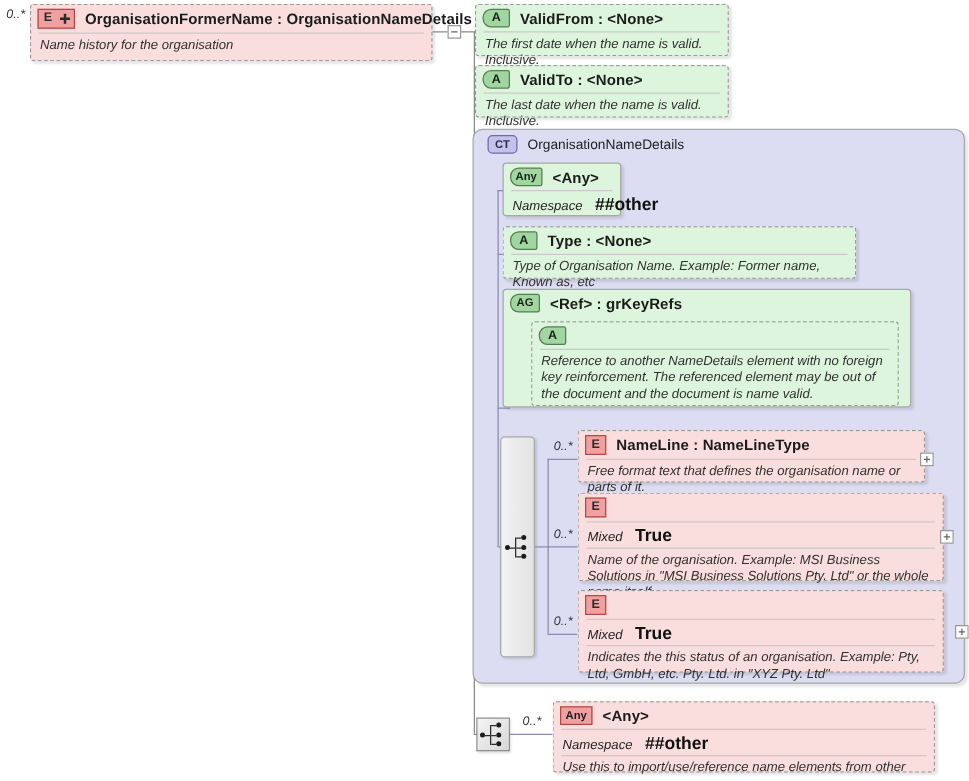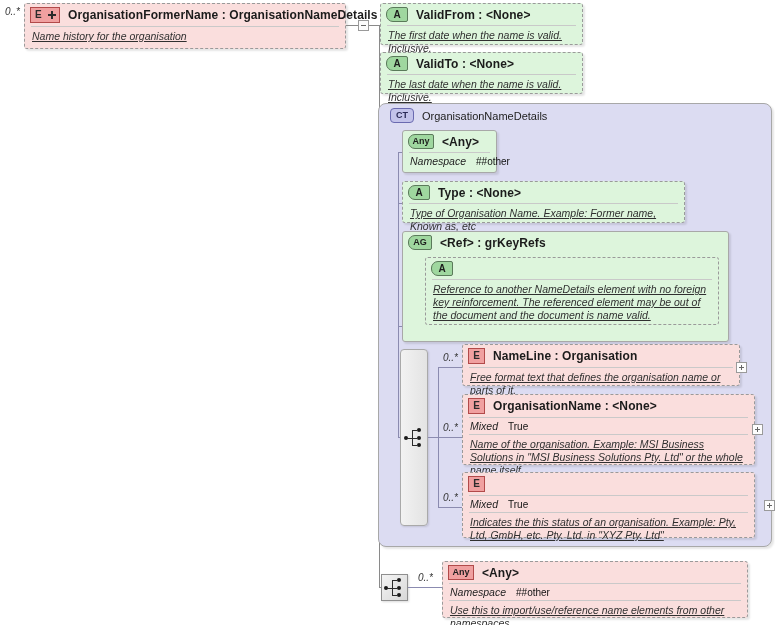--- a/index.html
+++ b/index.html
@@ -30,28 +30,28 @@
     padding:3px 6px 3px 5px;
     white-space:nowrap;
   }
   .hdr .title{
     font-weight:bold;font-size:12px;color:#1b1b1b;
     letter-spacing:.1px;
   }
   .sep{height:1px;background:#c9c9c9;margin:0 6px;}
   .desc{
     font-style:italic;font-size:10.5px;color:#303030;
-    padding:3px 7px 4px 7px;line-height:13px;text-decoration:underline;
+    padding:3px 7px 4px 7px;line-height:13px;
   }
   .proprow{
     display:flex;align-items:baseline;gap:10px;
     padding:2px 7px 2px 7px;font-size:10.5px;
   }
   .proprow .pk{font-style:italic;color:#222;}
-  .proprow .pv{font-weight:normal;font-size:10px;color:#111;}
+  .proprow .pv{font-weight:bold;font-size:14px;color:#111;}
 
   
   .badge{
     display:inline-flex;align-items:center;justify-content:center;
     box-sizing:border-box;margin-right:8px;flex:0 0 auto;
     font-weight:bold;line-height:1;
   }
   
   .b-eplus{
     width:30px;height:16px;border:1px solid #b24a4a;background:#f0a0a0;
@@ -207,21 +207,21 @@
   <div class="box green" style="left:402px;top:181px;width:283px;height:42px;">
     <div class="hdr">
       <span class="badge b-a">A</span>
       <span class="title">Type     : &lt;None&gt;</span>
     </div>
     <div class="sep"></div>
     <div class="desc">Type of Organisation Name. Example: Former name, Known as, etc</div>
   </div>
 
   <div class="ln lnh" style="left:398px;top:326px;width:10px;"></div>
-  <div class="box green solid" style="left:402px;top:231px;width:327px;height:111px;">
+  <div class="box green solid" style="left:402px;top:231px;width:327px;height:95px;">
     <div class="hdr">
       <span class="badge b-ag">AG</span>
       <span class="title">&lt;Ref&gt;     : grKeyRefs</span>
     </div>
     <div class="box green" style="left:22px;top:25px;width:294px;height:68px;box-shadow:none;">
       <div class="hdr">
         <span class="badge b-a">A</span>
       </div>
       <div class="sep"></div>
       <div class="desc">Reference to another NameDetails element with no foreign key reinforcement. The referenced element may be out of the document and the document is name valid.</div>
@@ -246,33 +246,32 @@
   </div>
 
   <div class="ln lnv" style="left:438px;top:367px;height:140px;"></div>
   <div class="ln lnh" style="left:428px;top:437px;width:11px;"></div>
 
   <div class="ln lnh" style="left:438px;top:367px;width:24px;"></div>
   <div class="occ" style="left:443px;top:352px;">0..*</div>
   <div class="box" style="left:462px;top:344px;width:278px;height:42px;">
     <div class="hdr">
       <span class="badge b-e">E</span>
-      <span class="title">NameLine : Organisation</span>
+      <span class="title">NameLine : NameLineType</span>
     </div>
     <div class="sep"></div>
     <div class="desc">Free format text that defines the organisation name or parts of it.</div>
   </div>
   <div class="plusbtn" style="left:736px;top:362px;"></div>
 
   <div class="ln lnh" style="left:438px;top:437px;width:24px;"></div>
   <div class="occ" style="left:443px;top:422px;">0..*</div>
   <div class="box" style="left:462px;top:394px;width:293px;height:71px;">
     <div class="hdr">
       <span class="badge b-e">E</span>
-      <span class="title">OrganisationName : &lt;None&gt;</span>
     </div>
     <div class="sep"></div>
     <div class="proprow">
       <span class="pk">Mixed</span>
       <span class="pv">True</span>
     </div>
     <div class="sep"></div>
     <div class="desc">Name of the organisation. Example: MSI Business Solutions in "MSI Business Solutions Pty. Ltd" or the whole name itself</div>
   </div>
   <div class="plusbtn" style="left:752px;top:424px;"></div>

